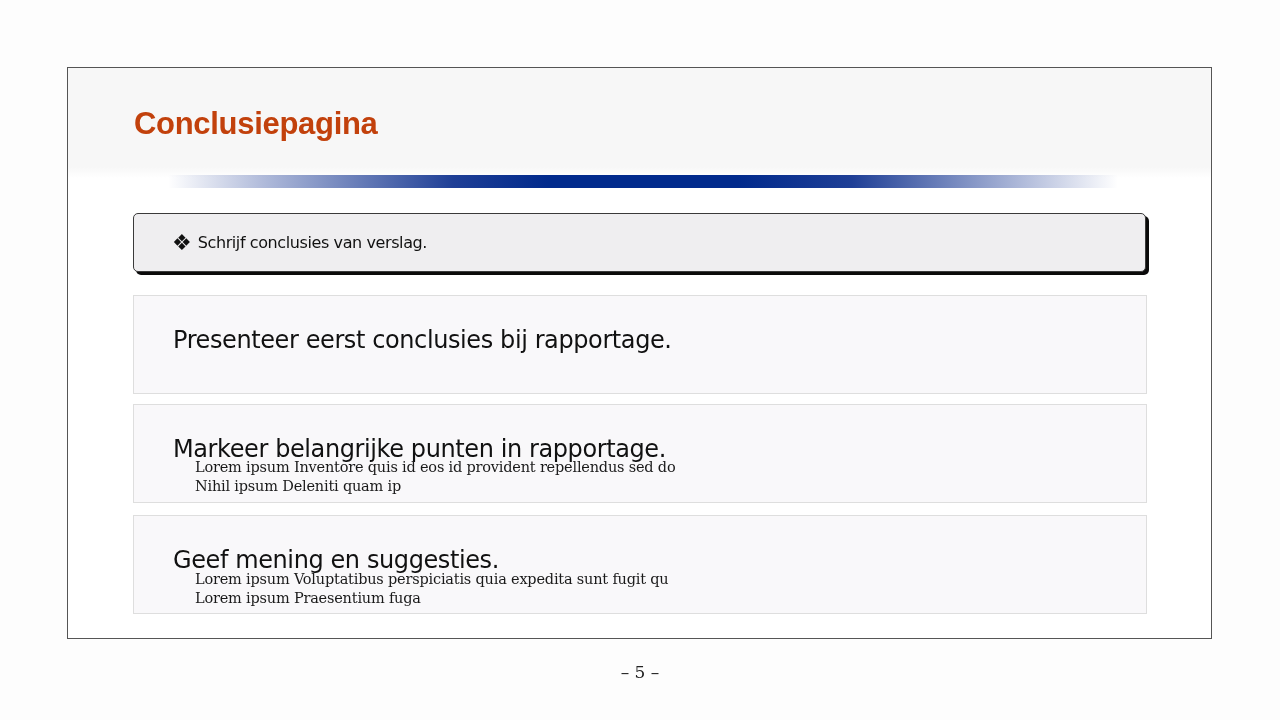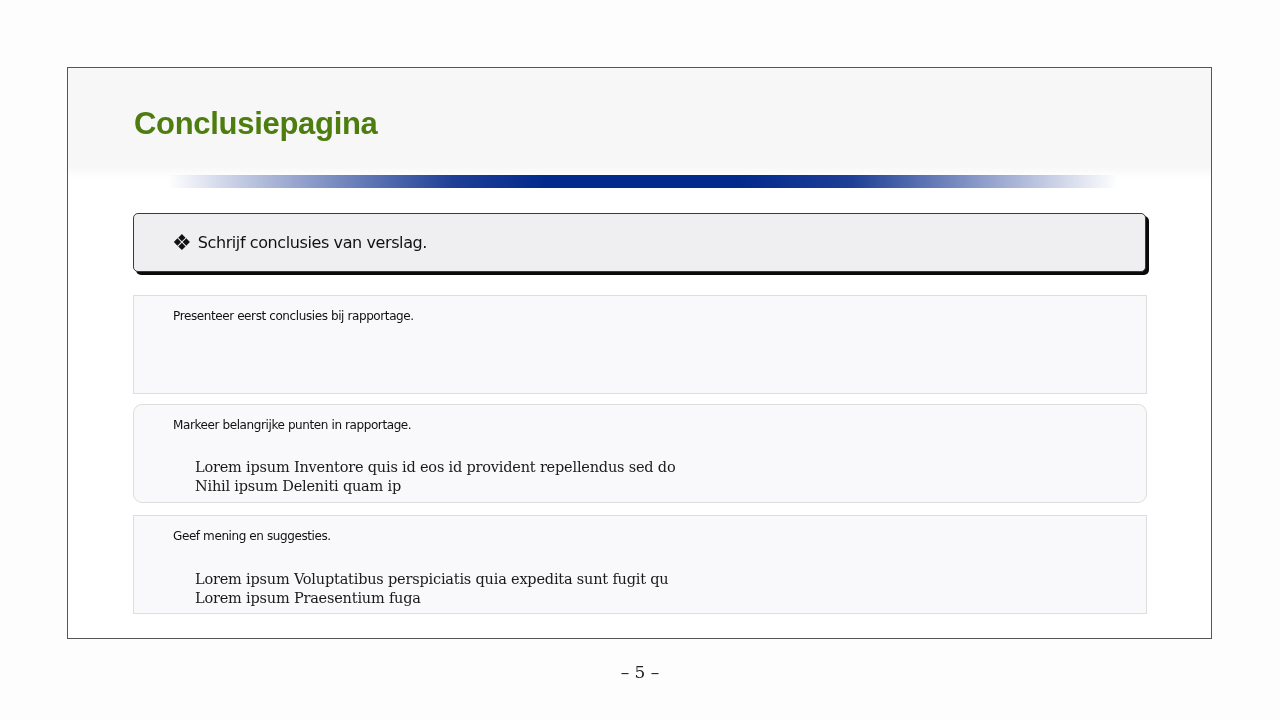--- a/index.html
+++ b/index.html
@@ -28,21 +28,21 @@
       height: 110px;
       background: linear-gradient(to bottom, #f7f7f7 0%, #f7f7f7 90%, #ffffff 100%);
     }
     .title {
       position: absolute;
       left: 66px;
       top: 38px;
       font-family: "Liberation Sans", sans-serif;
       font-weight: bold;
       font-size: 31px;
-      color: #4d7c0f;
+      color: #c2410c;
       letter-spacing: -0.3px;
     }
     .title-bar {
       position: absolute;
       left: 100px;
       top: 107px;
       width: 950px;
       height: 13px;
       background: linear-gradient(to right,
         rgba(0,40,140,0) 0%,
@@ -87,23 +87,23 @@
       left: 65px;
       width: 1014px;
       height: 99px;
       background: #f9f8fa;
       border: 1px solid #dedede;
       box-sizing: border-box;
     }
     .card .card-title {
       position: absolute;
       left: 39px;
-      top: 13px;
+      top: 30px;
       font-family: "DejaVu Sans", sans-serif;
-      font-size: 12px;
+      font-size: 24px;
       color: #111;
       letter-spacing: -0.4px;
     }
     .card .card-lines {
       position: absolute;
       left: 61px;
       top: 46px;
       font-family: "DejaVu Serif", serif;
       font-size: 14.5px;
       line-height: 19px;
@@ -135,21 +135,21 @@
 
   <div class="main-point">
     <span class="bullet">❖</span>
     <span class="label">Schrijf conclusies van verslag.</span>
   </div>
 
   <div class="card" style="top:227px;">
     <div class="card-title">Presenteer eerst conclusies bij rapportage.</div>
   </div>
 
-  <div class="card" style="top:336px;border-radius:9px;">
+  <div class="card" style="top:336px;">
     <div class="card-title">Markeer belangrijke punten in rapportage.</div>
     <div class="card-lines" style="top:53px;">
       <span class="card-line">Lorem ipsum Inventore quis id eos id provident repellendus sed do</span>
       <span class="card-line">Nihil ipsum Deleniti quam ip</span>
     </div>
   </div>
 
   <div class="card" style="top:447px;">
     <div class="card-title">Geef mening en suggesties.</div>
     <div class="card-lines" style="top:54px;">

